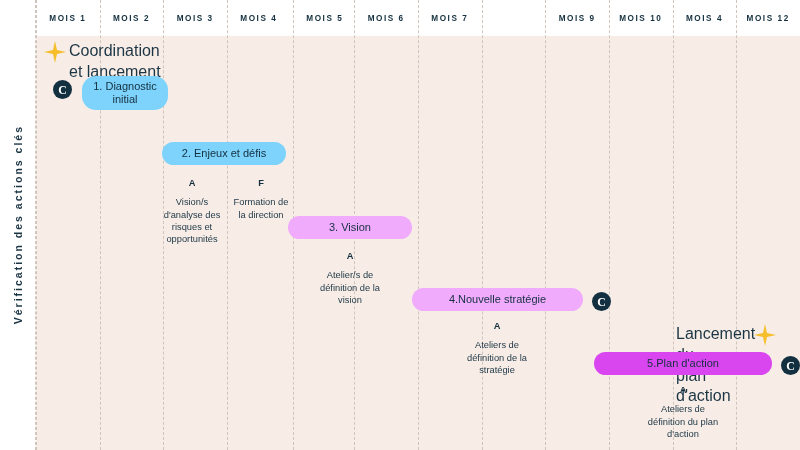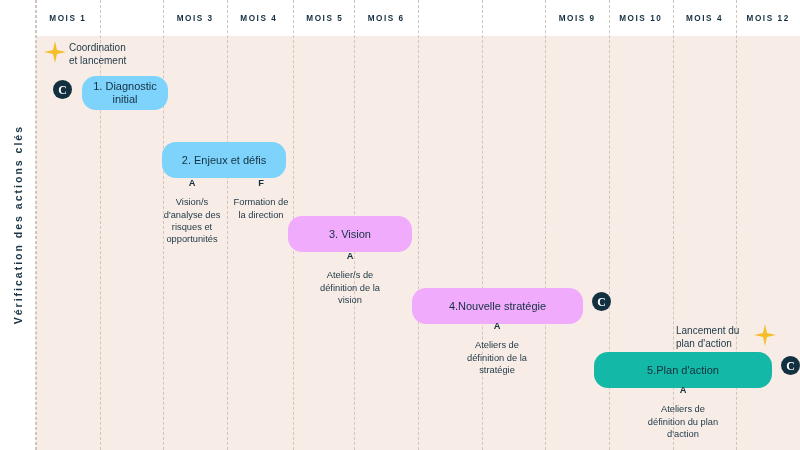--- a/index.html
+++ b/index.html
@@ -54,36 +54,36 @@
   .col .hdr{
     position:absolute;left:0;top:0;width:63.667px;height:36px;
     display:flex;align-items:center;justify-content:center;
     font-size:8.2px;font-weight:700;letter-spacing:1.55px;
     color:#14303F;white-space:nowrap;
   }
 
   
   .bar{
     position:absolute;
-    height:36px;
+    height:23px;
     border-radius:14px;
     display:flex;align-items:center;justify-content:center;
     color:#14303F;
     font-size:11px;
     font-weight:400;
     text-align:center;
     line-height:1.15;
     padding:0 8px;
     box-sizing:border-box;
     white-space:pre-line;
   }
   .bar.tall{height:34px;}
   .bar.orange{background:#7dd3fc;}
   .bar.teal{background:#f0abfc;}
-  .bar.red{background:#14b8a6;}
+  .bar.red{background:#d946ef;}
 
   
   .cbadge{
     position:absolute;
     width:19px;height:19px;border-radius:50%;
     background:#12303F;
     display:flex;align-items:center;justify-content:center;
     color:#ffffff;
     font-size:12px;font-weight:700;
     line-height:1;
@@ -108,21 +108,21 @@
     font-size:9.3px;
     margin-bottom:7px;
     color:#14303F;
   }
   .anno .txt{display:block;white-space:pre-line;}
 
   
   .milestone{
     position:absolute;
     color:#1C3545;
-    font-size:10px;
+    font-size:16px;
     line-height:1.3;
     white-space:pre-line;
   }
 </style>
 </head>
 <body>
 
 <div id="root">
 
   <div class="rail">
@@ -134,39 +134,41 @@
     <div class="header"></div>
     <div class="body-bg"></div>
 
     <div id="cols">
         <div class="col" style="left: 0px;">
           <div class="divider"></div>
           <div class="hdr">MOIS 1</div>
         </div>
         <div class="col" style="left: 63.667px;">
           <div class="divider"></div>
+          <div class="hdr">MOIS 2</div>
         </div>
         <div class="col" style="left: 127.334px;">
           <div class="divider"></div>
           <div class="hdr">MOIS 3</div>
         </div>
         <div class="col" style="left: 191.001px;">
           <div class="divider"></div>
           <div class="hdr">MOIS 4</div>
         </div>
         <div class="col" style="left: 257px;">
           <div class="divider"></div>
           <div class="hdr">MOIS 5</div>
         </div>
         <div class="col" style="left: 318.335px;">
           <div class="divider"></div>
           <div class="hdr">MOIS 6</div>
         </div>
         <div class="col" style="left: 382.002px;">
           <div class="divider"></div>
+          <div class="hdr">MOIS 7</div>
         </div>
         <div class="col" style="left: 445.669px;">
           <div class="divider"></div>
         </div>
         <div class="col" style="left: 509.336px;">
           <div class="divider"></div>
           <div class="hdr">MOIS 9</div>
         </div>
         <div class="col" style="left: 573.003px;">
           <div class="divider"></div>

